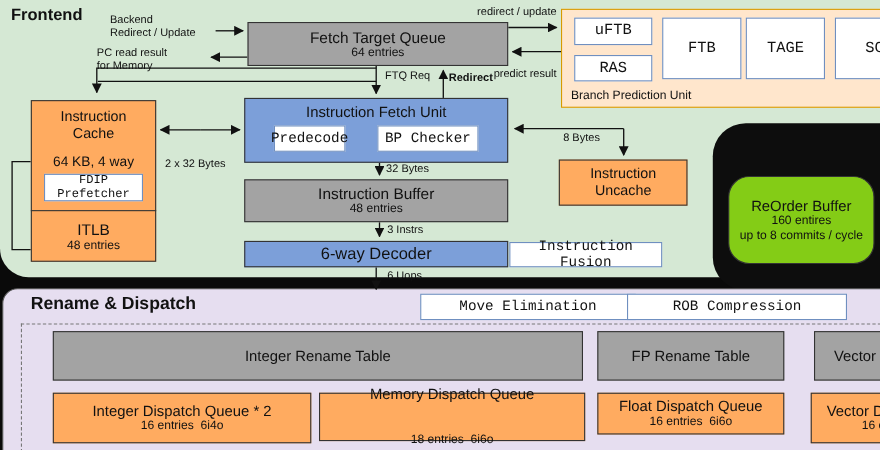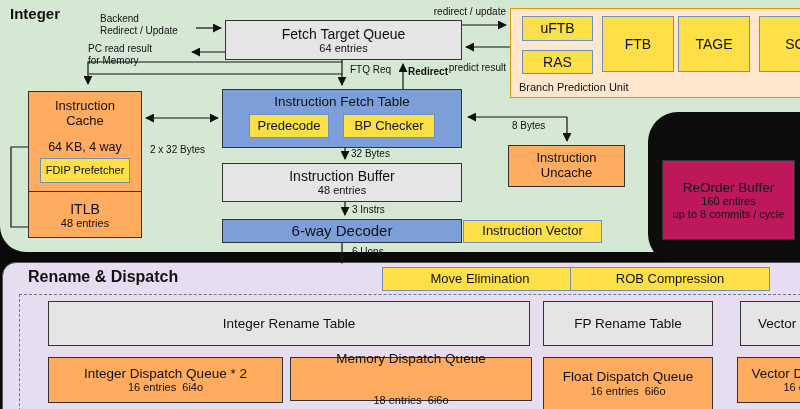--- a/index.html
+++ b/index.html
@@ -11,25 +11,25 @@
   .black-right{left:648px;top:112px;width:170px;height:152px;background:#0d0d0d;
                border-top-left-radius:30px;border-bottom-left-radius:30px;z-index:2;}
   .purple-panel{left:2px;top:262px;width:830px;height:160px;background:#e6def0;
                 border:1px solid #555;border-top-left-radius:14px;z-index:2;}
   .dashed-box{left:19px;top:294px;width:820px;height:130px;border:1px dashed #777;z-index:3;}
   svg.wires{left:0;top:0;z-index:4;pointer-events:none;}
   
   .box{position:absolute;box-sizing:border-box;border:1px solid #333;z-index:5;
        display:flex;flex-direction:column;align-items:center;justify-content:center;
        text-align:center;line-height:1.15;}
-  .mauve{background:#e5e5e5;}
-  .pink{background:#be185d;}
+  .mauve{background:#a3a3a3;}
+  .pink{background:#84cc16;border-radius:19px;}
   .orange{background:#ffab60;}
   .blue{background:#7c9fd9;}
-  .lightblue{background:#fde047;border:1px solid #6f8fc0;}
+  .lightblue{background:#ffffff;border:1px solid #6f8fc0;font-family:Liberation Mono, monospace;}
   .peach{background:#ffe6cc;border:1px solid #d79b00;}
   .t14{font-size:14px;}
   .t13{font-size:13px;}
   .sub{font-size:11px;white-space:pre;}
   .big-title{position:absolute;font-size:15px;font-weight:bold;z-index:6;}
   .wire-label{position:absolute;font-size:10px;z-index:6;white-space:nowrap;color:#111;}
   .wl-block{position:absolute;font-size:10px;z-index:6;text-align:left;line-height:1.2;}
   .bpu-label{position:absolute;left:8px;bottom:3px;font-size:11px;}
   .itlb-sect{position:absolute;left:-1px;right:-1px;bottom:-1px;height:46px;border-top:1px solid #333;
              display:flex;flex-direction:column;align-items:center;justify-content:center;}
@@ -63,21 +63,21 @@
       <line x1="182" y1="118" x2="146" y2="118" marker-end="url(#ah)"></line>
       <line x1="182" y1="118" x2="218" y2="118" marker-end="url(#ah)"></line>
       <line x1="345" y1="148" x2="345" y2="159" marker-end="url(#ah)"></line>
       <line x1="567" y1="117" x2="468" y2="117" marker-end="url(#ah)"></line>
       <line x1="567" y1="117" x2="567" y2="141" marker-end="url(#ah)"></line>
       <line x1="345" y1="202" x2="345" y2="215" marker-end="url(#ah)"></line>
       <line x1="342" y1="243" x2="342" y2="263" marker-end="url(#ah)"></line>
     </g>
   </svg>
 
-  <div class="big-title" style="left:10px;top:5px;">Integer</div>
+  <div class="big-title" style="left:10px;top:5px;">Frontend</div>
   <div class="big-title" style="left:28px;top:268px;font-size:16px;">Rename &amp; Dispatch</div>
 
   <div class="wl-block" style="left:100px;top:13px;width:96px;">
     <div>Backend</div>
     <div>Redirect / Update</div>
   </div>
   <div class="wl-block" style="left:88px;top:43px;width:96px;">
     <div>PC read result</div>
     <div>for Memory</div>
   </div>
@@ -110,37 +110,37 @@
     <div class="t13">Cache</div>
     <div style="font-size:12.5px;margin-top:11px;">64 KB, 4 way</div>
     <div class="box lightblue" style="left:11px;top:66px;width:90px;height:25px;font-size:11px;">FDIP Prefetcher</div>
     <div class="itlb-sect">
       <div class="t14">ITLB</div>
       <div class="sub">48 entries</div>
     </div>
   </div>
 
   <div class="box blue" style="left:222px;top:89px;width:240px;height:59px;justify-content:flex-start;">
-    <div style="font-size:13.5px;margin-top:4px;">Instruction Fetch Table</div>
-    <div class="box lightblue t13" style="left:26px;top:24px;width:80px;height:24px;">Predecode</div>
+    <div style="font-size:13.5px;margin-top:4px;">Instruction Fetch Unit</div>
+    <div class="box lightblue t13" style="left:26px;top:24px;width:65px;height:24px;">Predecode</div>
     <div class="box lightblue t13" style="left:120px;top:24px;width:92px;height:24px;">BP Checker</div>
   </div>
 
   <div class="box orange t13" style="left:508px;top:145px;width:117px;height:42px;">
     <div>Instruction</div>
     <div>Uncache</div>
   </div>
 
   <div class="box mauve" style="left:222px;top:163px;width:240px;height:39px;">
     <div class="t14">Instruction Buffer</div>
     <div class="sub">48 entries</div>
   </div>
 
   <div class="box blue" style="left:222px;top:219px;width:240px;height:24px;font-size:15px;">6-way Decoder</div>
-  <div class="box lightblue t13" style="left:463px;top:220px;width:139px;height:23px;">Instruction Vector</div>
+  <div class="box lightblue t13" style="left:463px;top:220px;width:139px;height:23px;">Instruction Fusion</div>
 
   <div class="box pink" style="left:662px;top:160px;width:133px;height:80px;">
     <div style="font-size:13.5px;">ReOrder Buffer</div>
     <div class="sub">160 entires</div>
     <div class="sub">up to 8 commits / cycle</div>
   </div>
 
   <div class="box lightblue t13" style="left:362px;top:267px;width:196px;height:24px;margin-left:20px;">Move Elimination</div>
   <div class="box lightblue t13" style="left:570px;top:267px;width:200px;height:24px;">ROB Compression</div>
 
@@ -149,21 +149,21 @@
   <div class="box mauve" style="left:740px;top:301px;width:165px;height:45px;font-size:13.5px;">Vector Rename Table</div>
 
   <div class="box orange" style="left:48px;top:357px;width:235px;height:46px;">
     <div style="font-size:13.5px;">Integer Dispatch Queue * 2</div>
     <div class="sub">16 entries  6i4o</div>
   </div>
   <div class="box orange" style="left:290px;top:357px;width:242px;height:44px;gap:28px;">
     <div style="font-size:13.5px;">Memory Dispatch Queue</div>
     <div class="sub">18 entries  6i6o</div>
   </div>
-  <div class="box orange" style="left:543px;top:357px;width:170px;height:53px;">
+  <div class="box orange" style="left:543px;top:357px;width:170px;height:38px;">
     <div style="font-size:13.5px;">Float Dispatch Queue</div>
     <div class="sub">16 entries  6i6o</div>
   </div>
   <div class="box orange" style="left:737px;top:357px;width:168px;height:46px;">
     <div style="font-size:13.5px;">Vector Dispatch Queue</div>
     <div class="sub">16 entries  6i6o</div>
   </div>
 
 </div>
 

